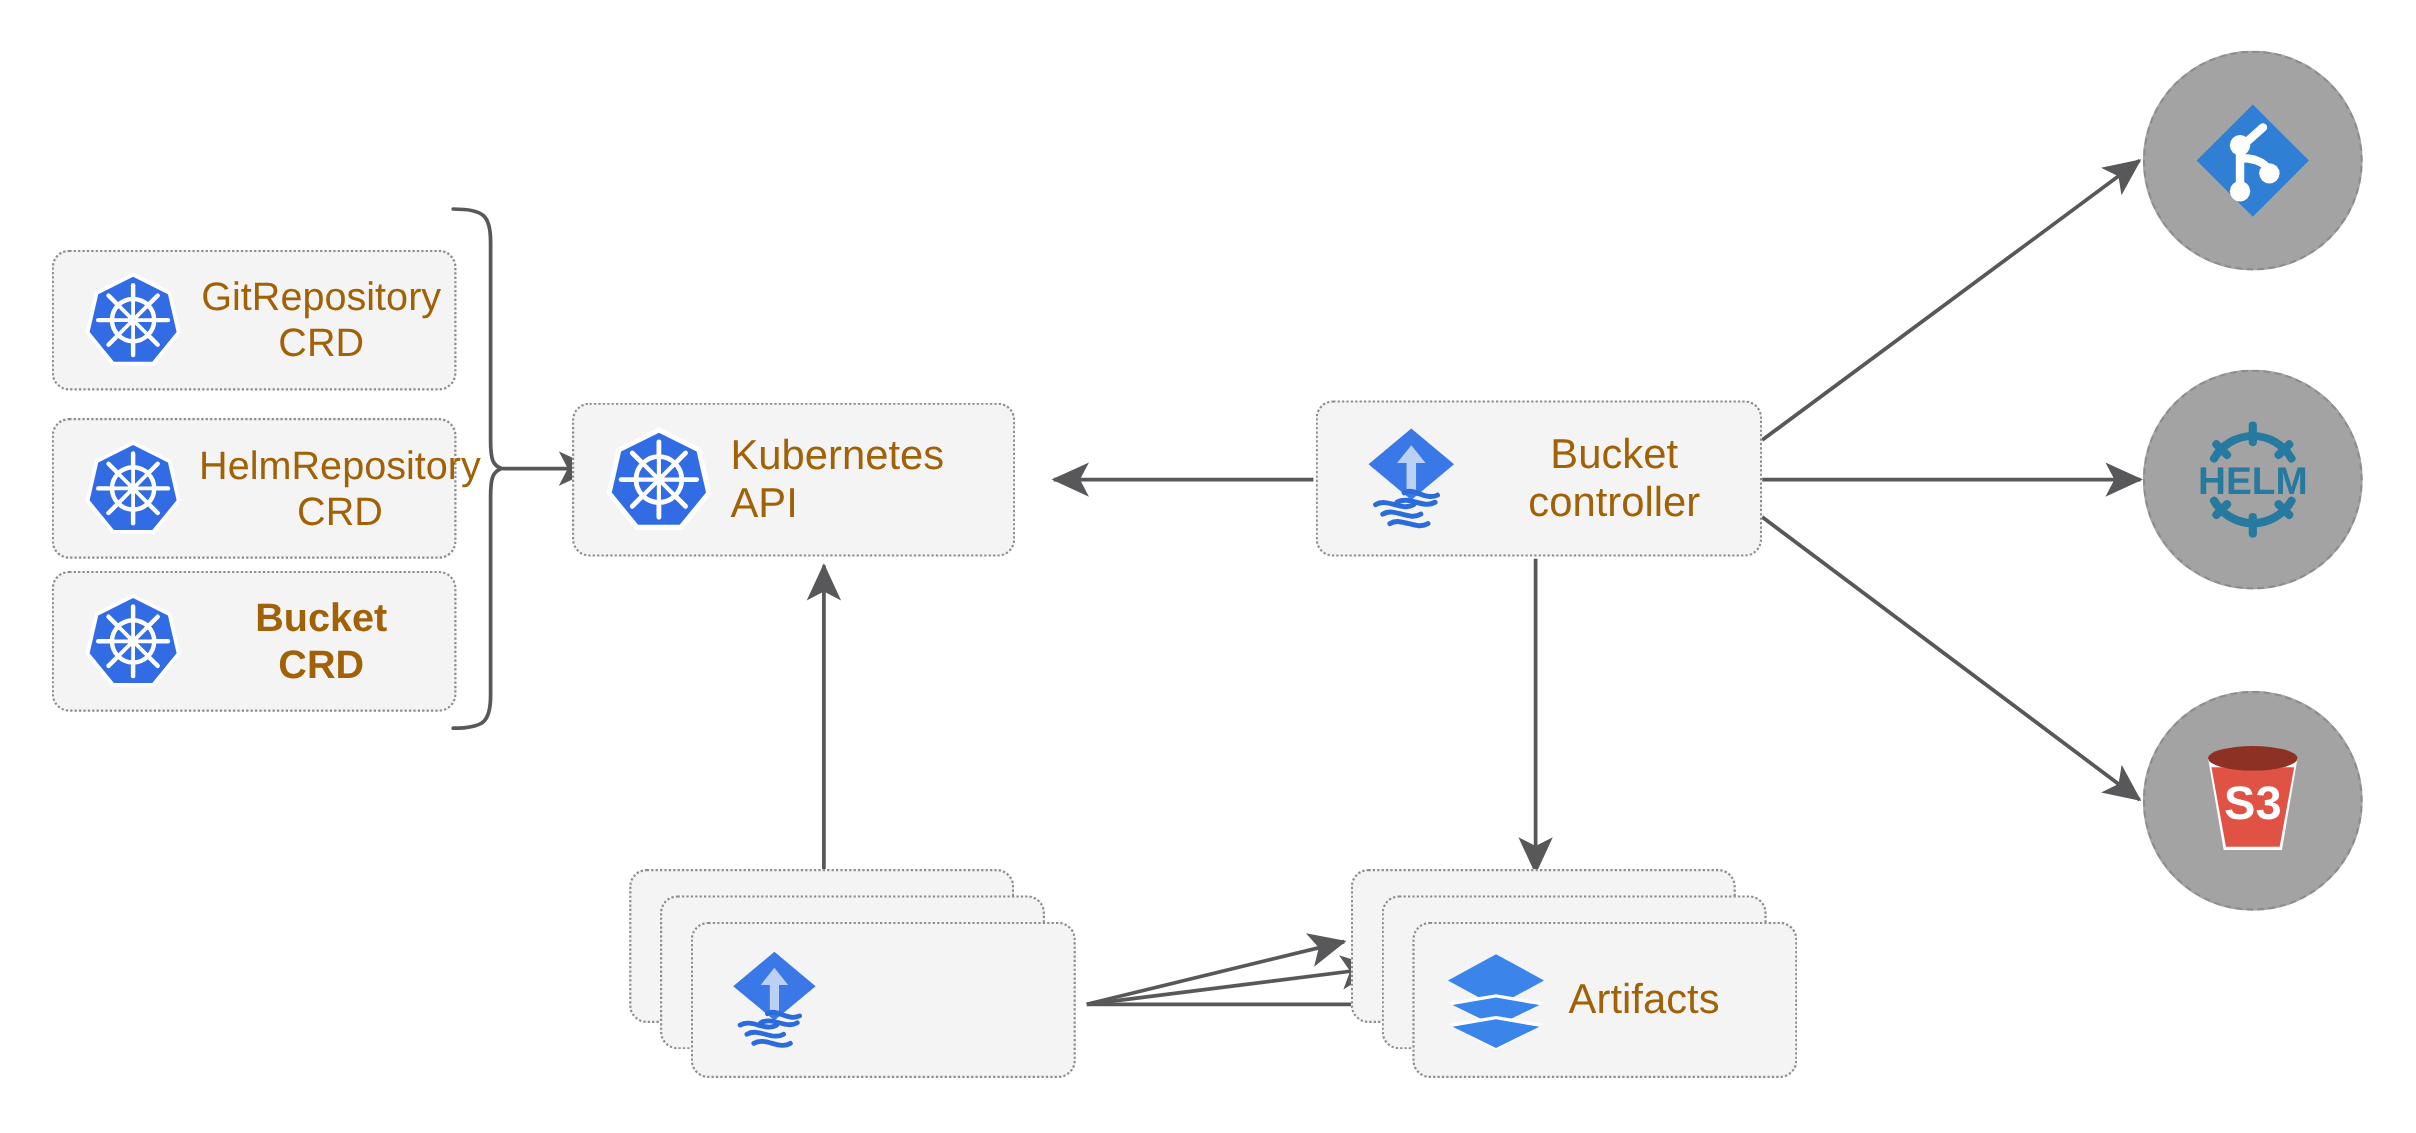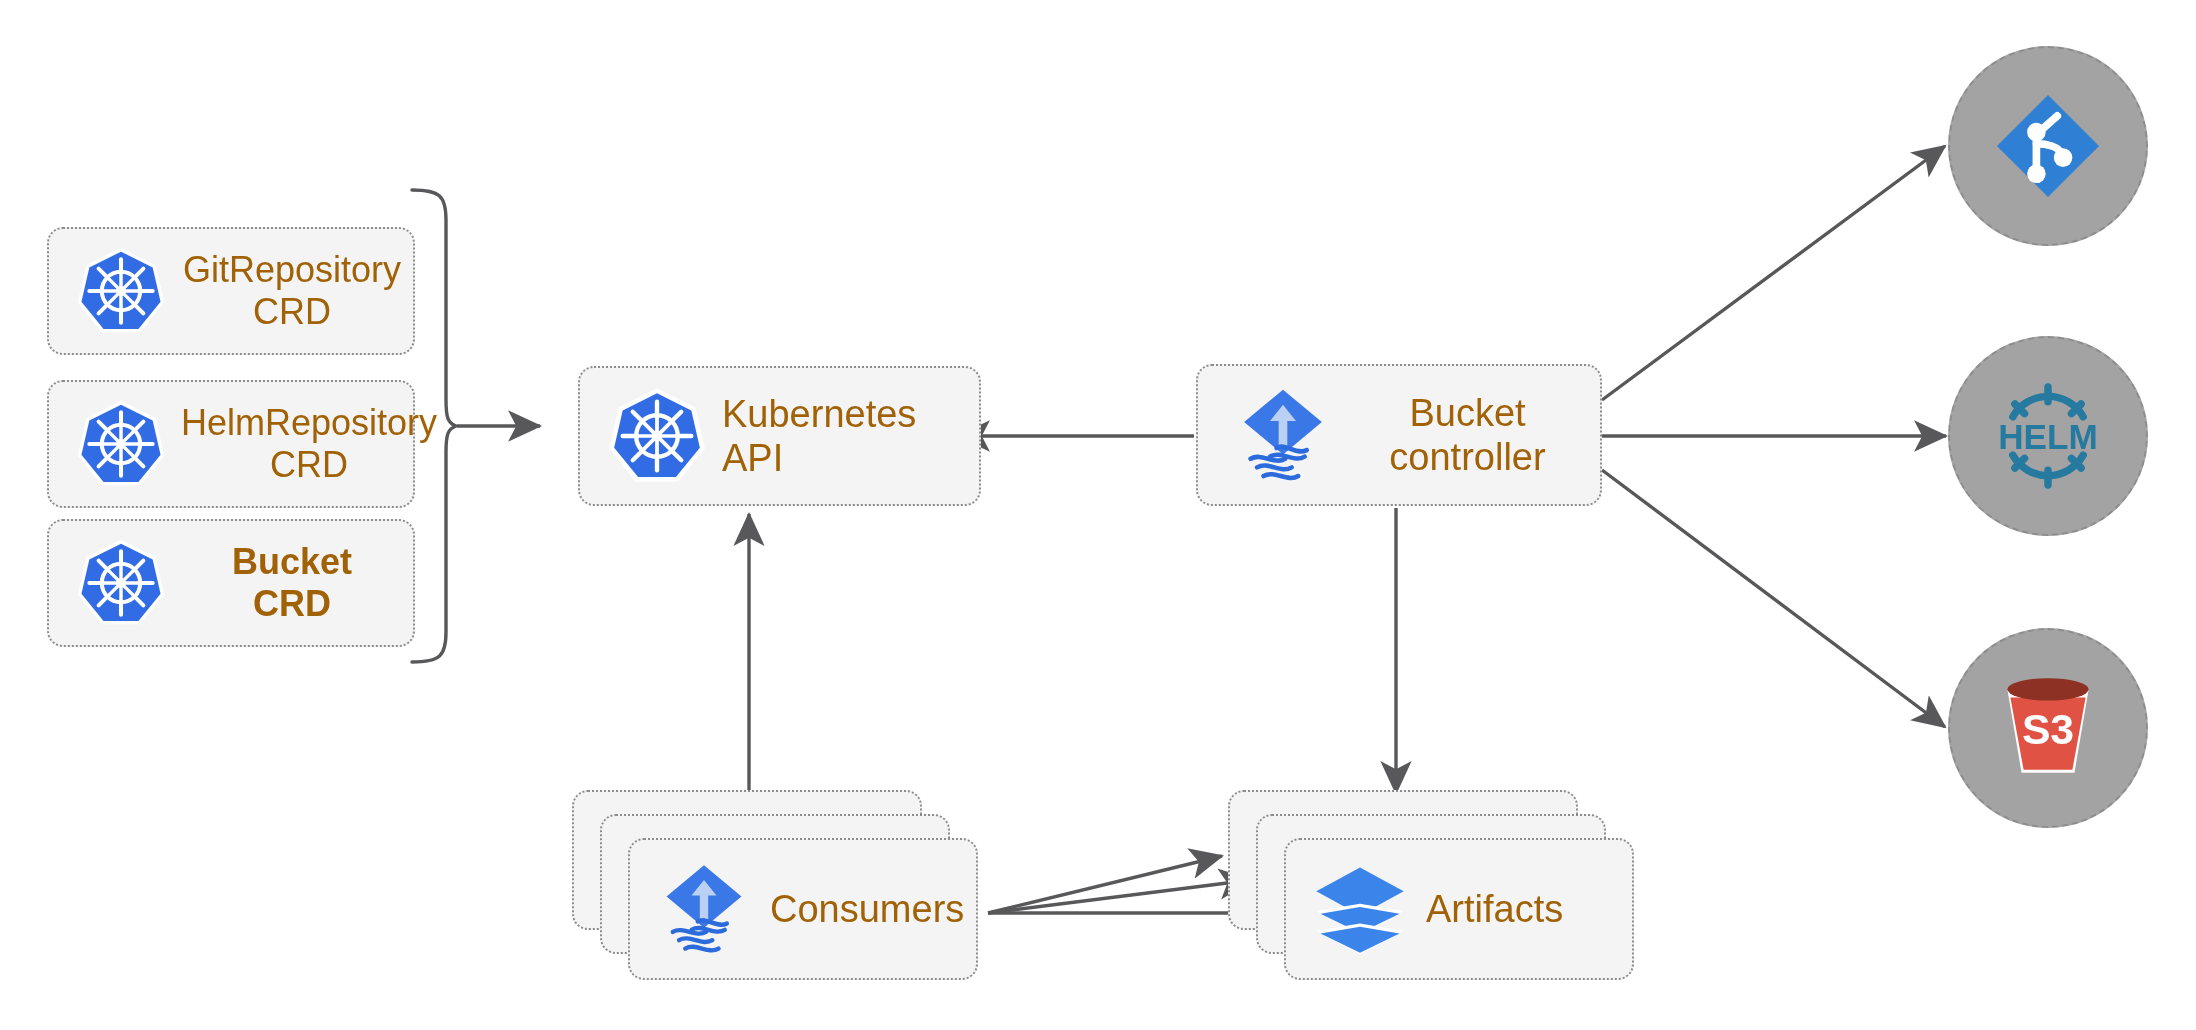--- a/index.html
+++ b/index.html
@@ -62,21 +62,21 @@
   .crd {
     left: 47px;
     width: 368px;
     height: 128px;
   }
   .crd .icon-slot { width: 120px; margin-left: 12px; }
   .crd .card-label { font-size: 36px; }
 
   
   .kapi {
-    left: 578px;
+    left: 520px;
     top: 366px;
     width: 403px;
     height: 140px;
   }
   .kapi .icon-slot { width: 118px; margin-left: 18px; }
   .kapi .card-label { font-size: 38px; text-align: left; padding-left: 6px; }
 
   .srcctl {
     left: 1196px;
     top: 364px;
@@ -320,21 +320,20 @@
           <path d="M50 22 L62 37 L54 37 L54 62 L46 62 L46 37 L38 37 Z" fill="#BBD0F5"></path>
           <g stroke="#2C6BDC" stroke-width="4.2" fill="none" stroke-linecap="round">
             <path d="M20 72 C30 66 42 78 52 72"></path>
             <path d="M26 80 C36 74 48 86 58 80"></path>
             <path d="M32 88 C42 82 54 94 64 88"></path>
             <path d="M44 62 C52 57 62 69 72 64"></path>
             <path d="M38 70 C48 64 60 76 70 70"></path>
           </g>
         </svg>
       </span>
-      <span class="card-label">Consumers</span>
     </div>
   </div>
 
   <div class="stack" style="left:1228px; top:790px;">
     <div class="layer l1"></div>
     <div class="layer l2"></div>
     <div class="layer l3">
       <span class="icon-slot">
         <svg width="104" height="104" viewBox="0 0 100 100">
           <path d="M50 10 L92 33 L50 56 L8 33 Z" fill="#3B85EA"></path>

